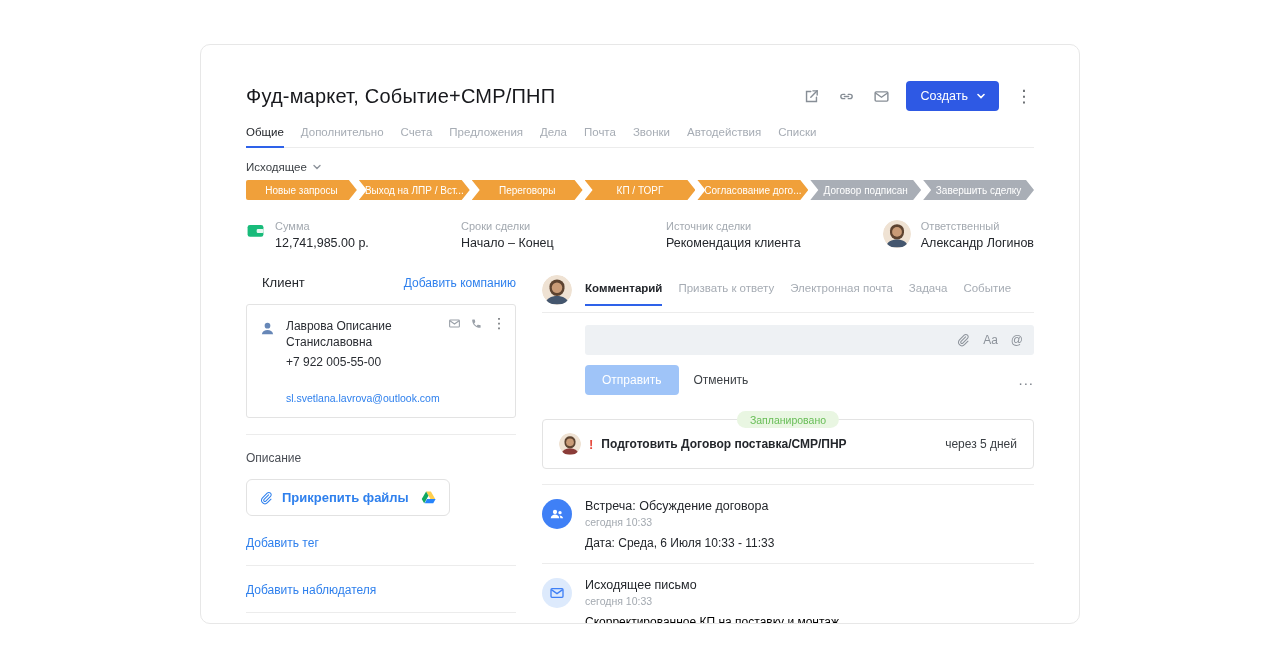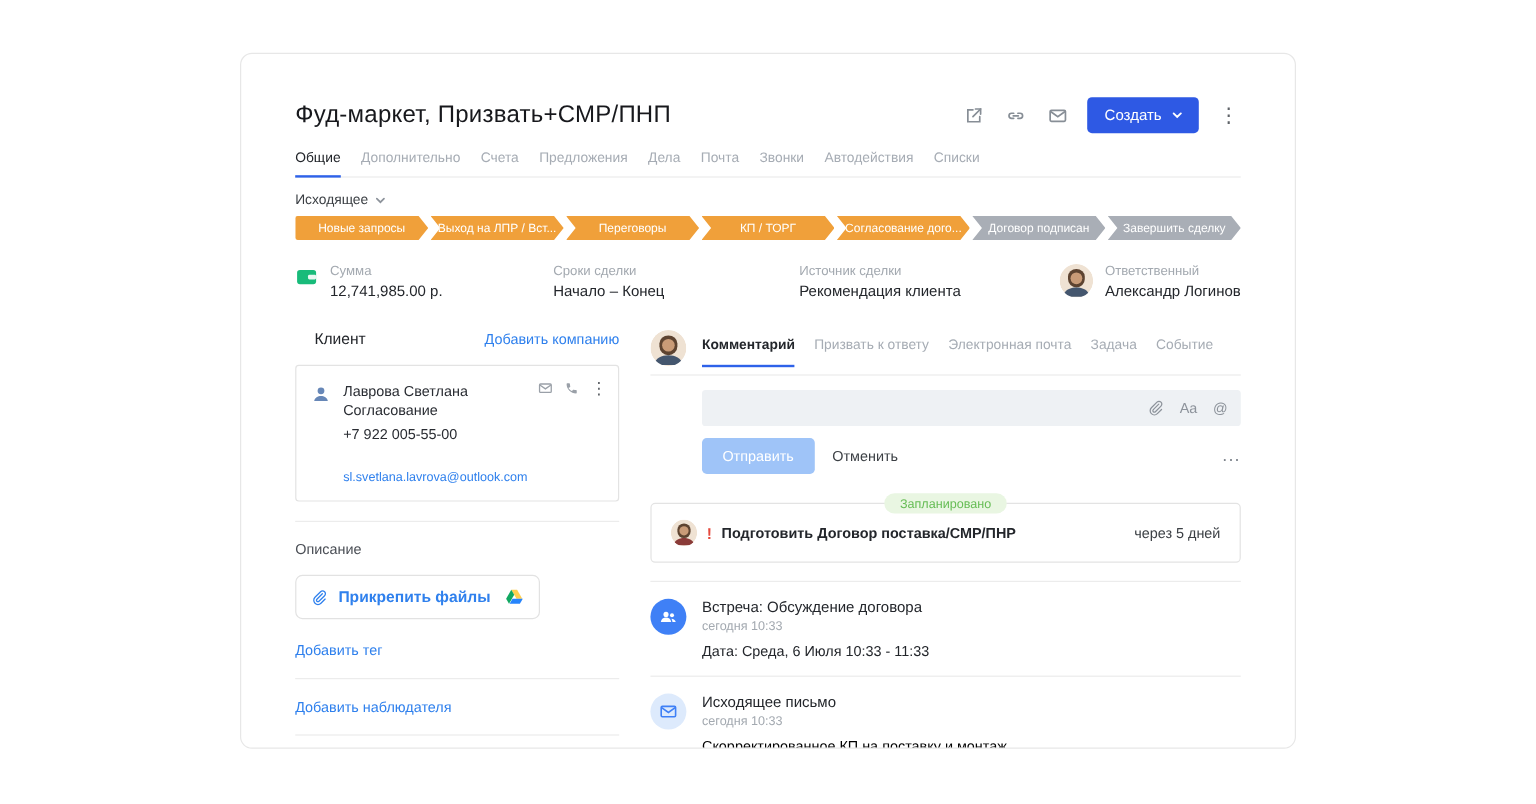--- a/index.html
+++ b/index.html
@@ -112,21 +112,21 @@
   .entry-link { font-size:12px; color:#000000; margin-top:8px; cursor:pointer; }
 </style>
 </head>
 <body>
 
 <div class="canvas">
   <div class="card">
     <div class="card-pad">
 
       <div class="titlebar">
-        <h1>Фуд-маркет, Призвать+СМР/ПНП</h1>
+        <h1>Фуд-маркет, Событие+СМР/ПНП</h1>
         <div class="titlebar-actions">
           <button class="iconbtn">
             <svg viewBox="0 0 24 24" fill="none" stroke="currentColor" stroke-width="2" stroke-linecap="round">
                 <path d="M11 5H5v14h14v-6"></path>
                 <path d="M14 4h6v6"></path>
                 <path d="M20 4l-9 9"></path>
               </svg>
           </button>
           <button class="iconbtn">
             <svg viewBox="0 0 24 24" fill="none" stroke="currentColor" stroke-width="2" stroke-linecap="round">
@@ -221,21 +221,21 @@
             <span class="section-title">Клиент</span>
             <button class="bluelink">Добавить компанию</button>
           </div>
 
           <div class="contact-card">
             <svg class="contact-person-icon" viewBox="0 0 24 24" fill="currentColor">
                 <circle cx="12" cy="8" r="4"></circle>
                 <path d="M4 20c.7-4.2 4.2-6 8-6s7.3 1.8 8 6z"></path>
               </svg>
             <div>
-              <div class="contact-name">Лаврова Светлана Согласование</div>
+              <div class="contact-name">Лаврова Описание Станиславовна</div>
               <div class="contact-phone">+7 922 005-55-00</div>
               <div class="contact-email">sl.svetlana.lavrova@outlook.com</div>
             </div>
             <div class="contact-actions">
               <svg viewBox="0 0 24 24" fill="none" stroke="currentColor" stroke-width="2">
                   <rect x="3" y="5.5" width="18" height="13" rx="1.5"></rect>
                   <path d="M3.5 7l8.5 6 8.5-6"></path>
                 </svg>
               <svg viewBox="0 0 24 24" fill="currentColor">
                   <path d="M6.6 10.8c1.3 2.5 3.1 4.3 5.6 5.6l1.9-1.9c.3-.3.7-.4 1-.2 1.1.4 2.3.6 3.5.6.6 0 1 .4 1 1V19c0 .6-.4 1-1 1C10.6 20 4 13.4 4 5.4c0-.6.4-1 1-1h3.1c.6 0 1 .4 1 1 0 1.2.2 2.4.6 3.5.1.3 0 .7-.2 1l-1.9 1.9z"></path>

